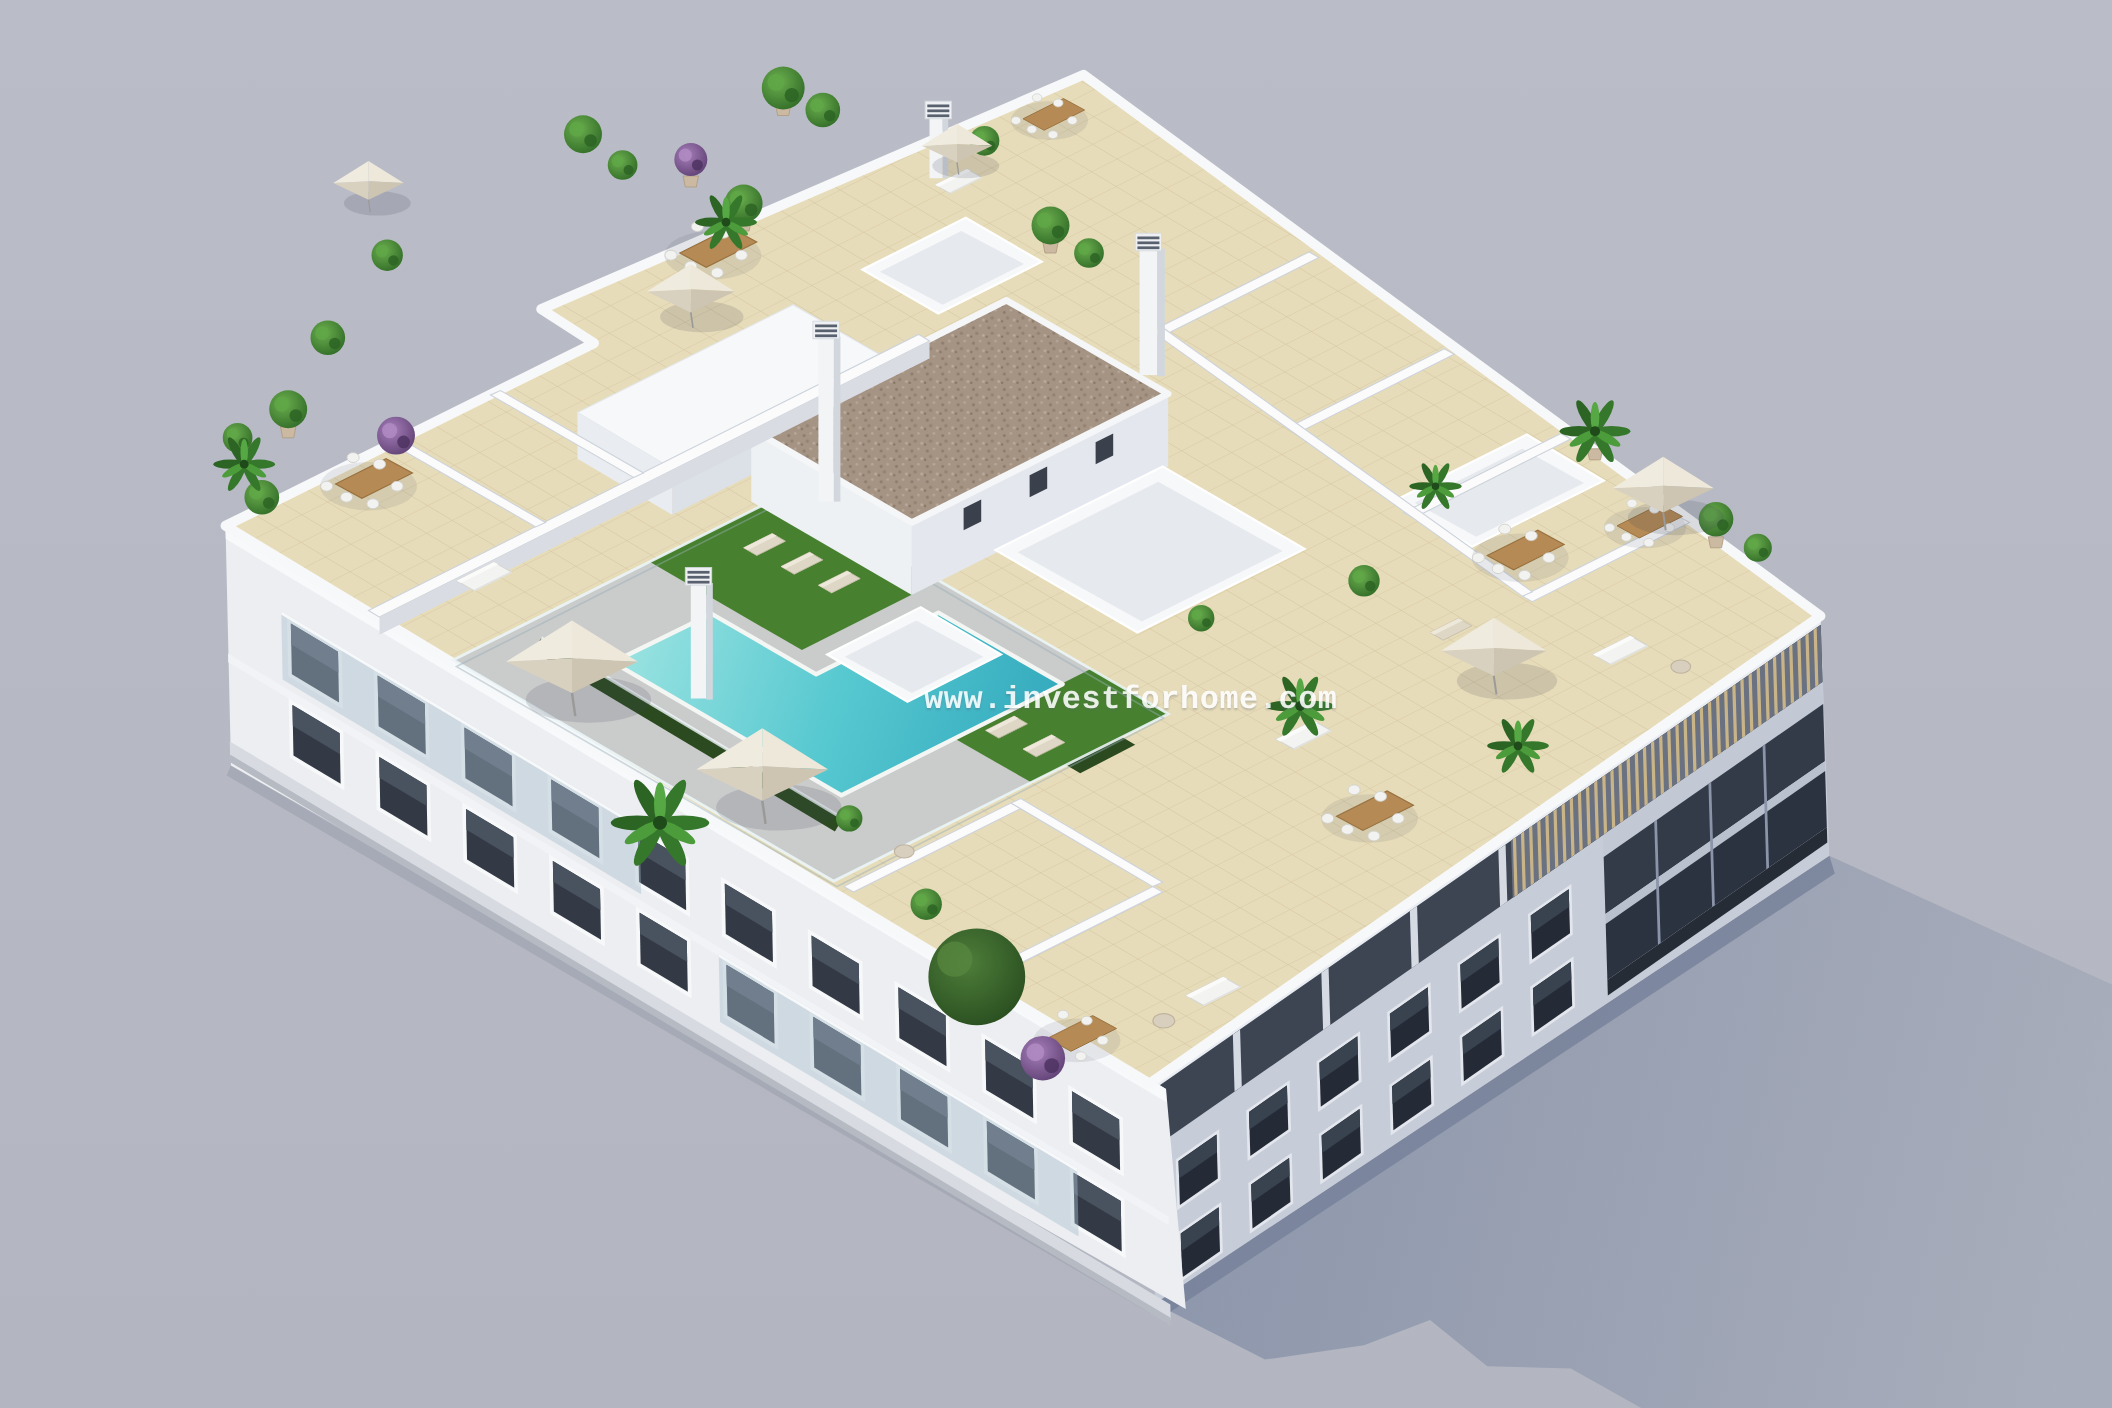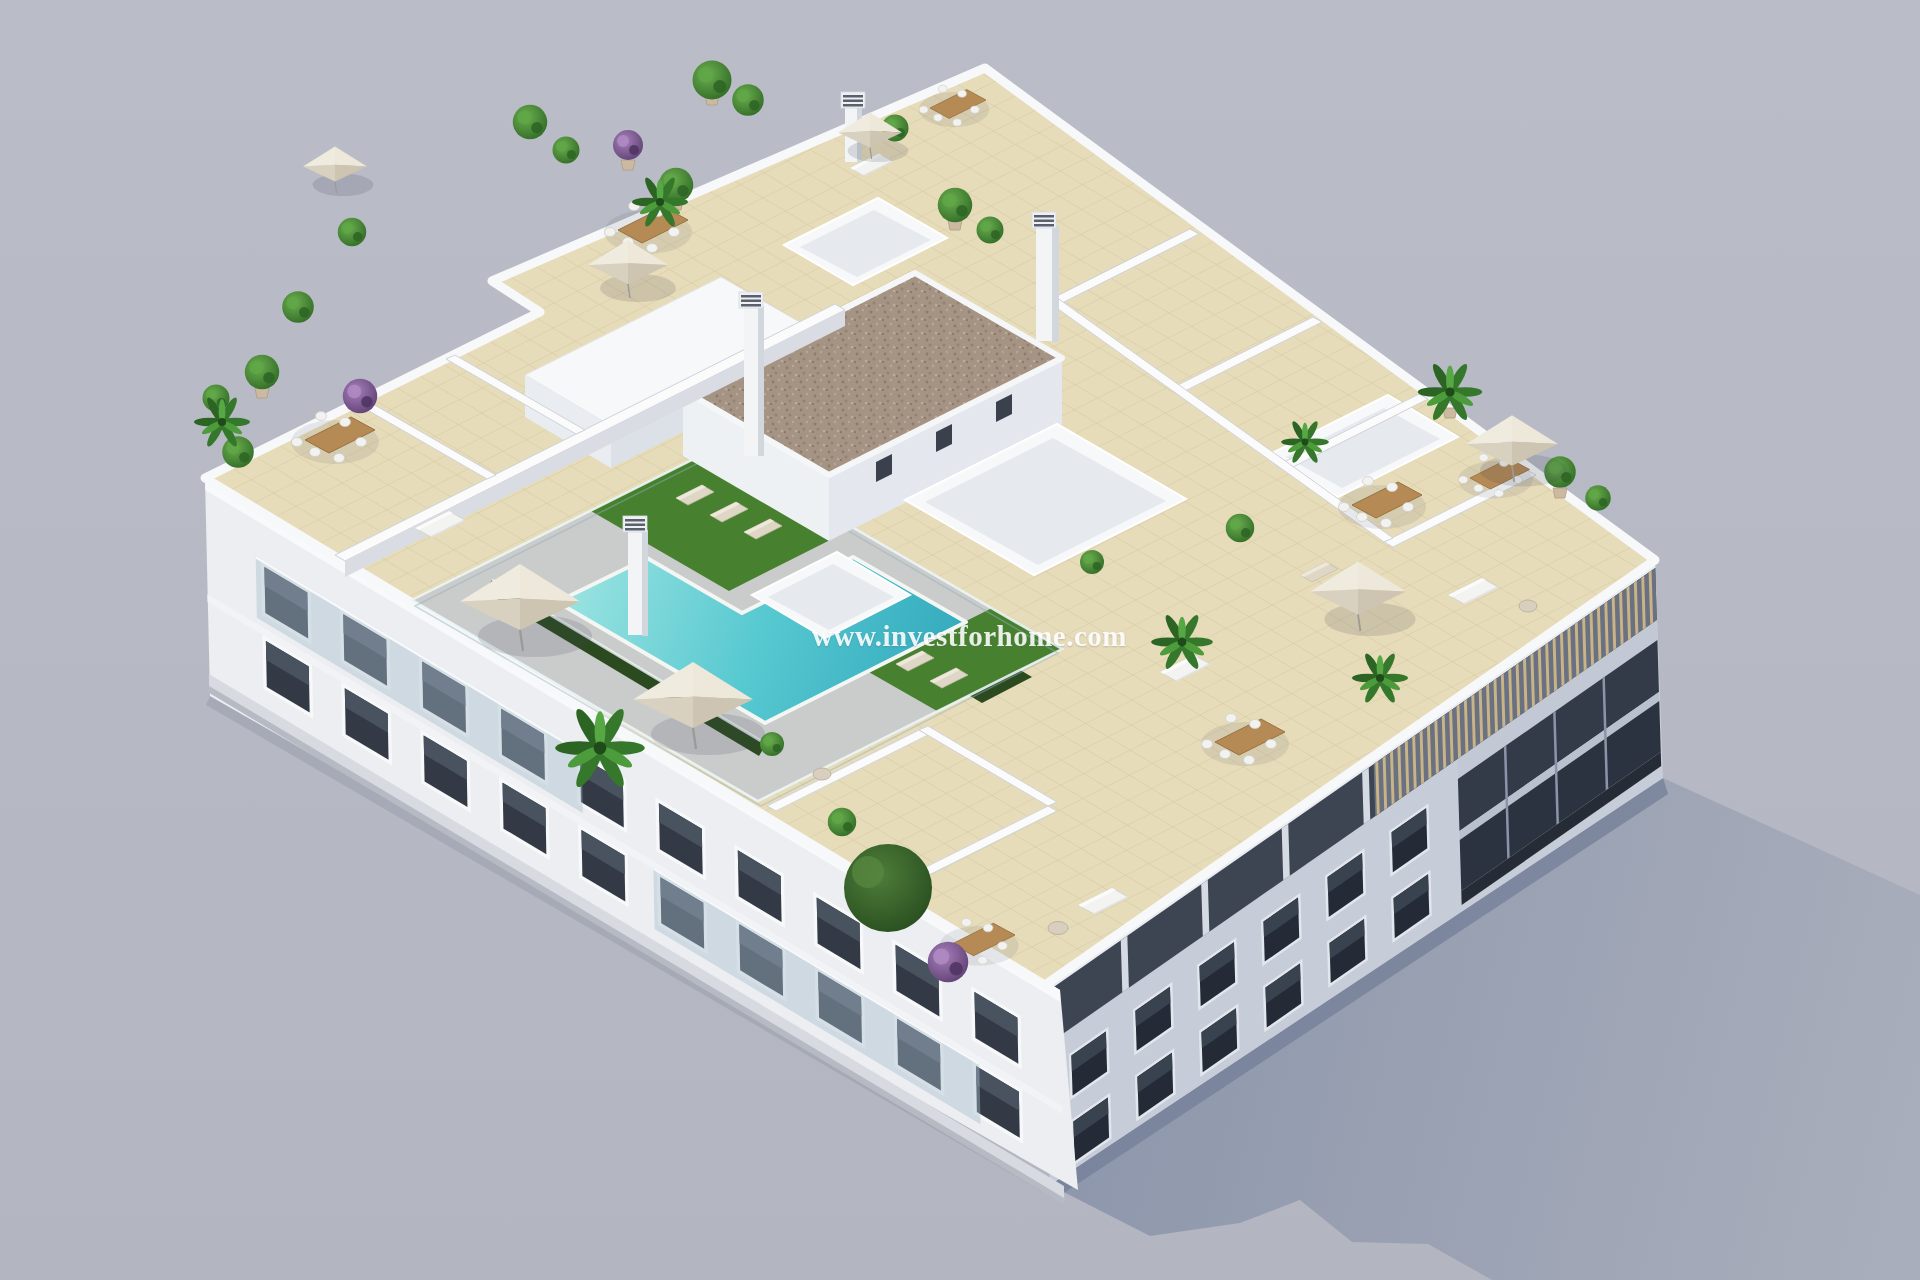--- a/index.html
+++ b/index.html
@@ -3,22 +3,22 @@
 <meta charset="utf-8">
 <style>
   html,body{margin:0;padding:0;background:#9aa0ac;}
   .stage{
     position:relative;width:1920px;height:1280px;overflow:hidden;
     background:var(--c-background,#b7bac4);
     font-family:"Liberation Sans",sans-serif;
   }
   .stage svg{position:absolute;left:0;top:0;}
   .watermark{
-    position:absolute;left:812px;top:620px;width:300px;
-    font-family:Liberation Serif, serif;
+    position:absolute;left:840px;top:620px;width:300px;
+    font-family:Liberation Mono, monospace;
     font-weight:bold;font-size:29px;letter-spacing:.5px;
     color:#ffffff;opacity:.88;
     text-shadow:0 1px 2px rgba(90,95,115,.35);
     white-space:nowrap;user-select:none;
   }
 </style>
 </head>
 <body>
 
 <div class="stage">

